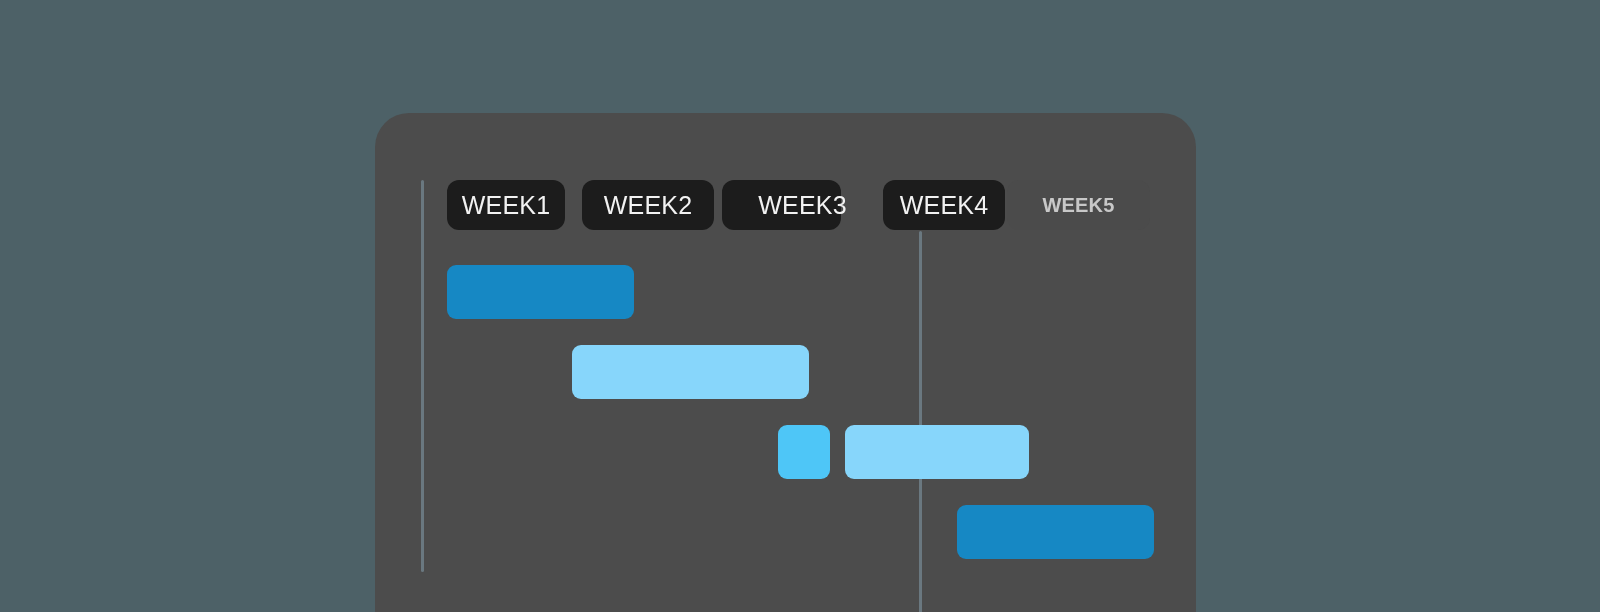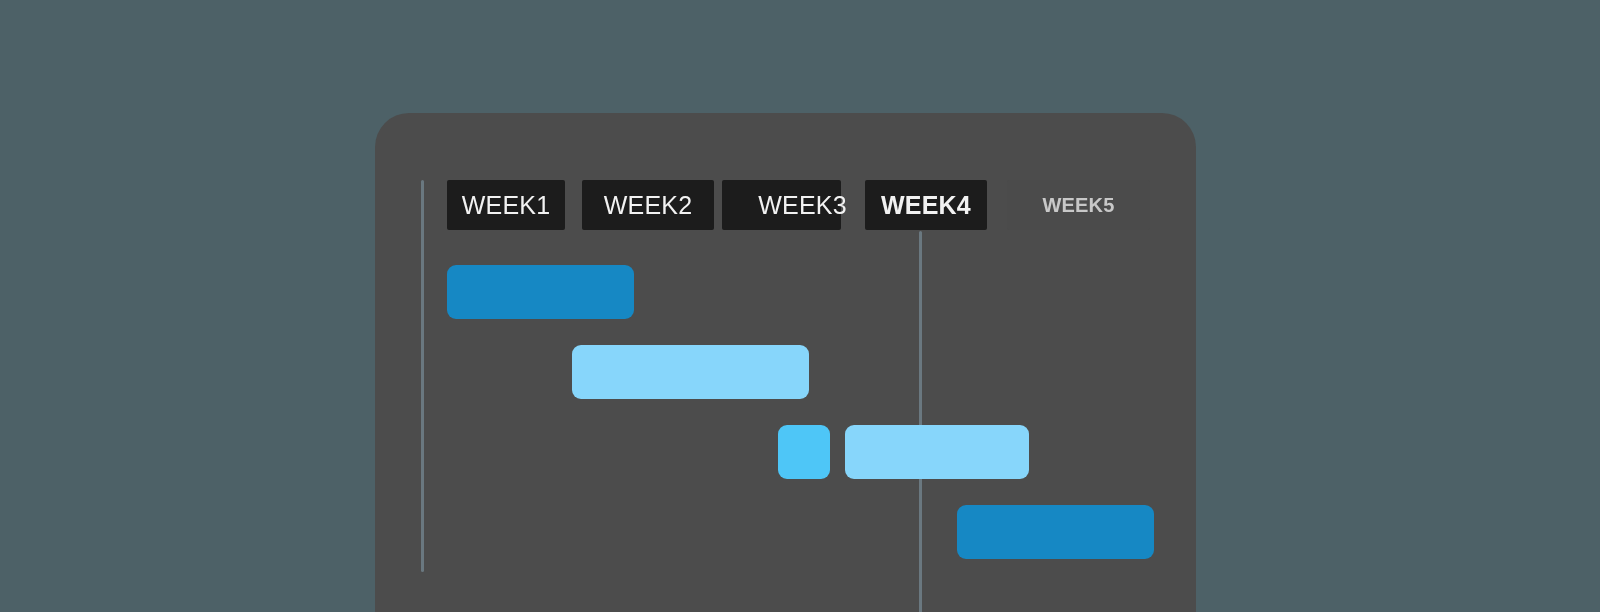--- a/index.html
+++ b/index.html
@@ -40,21 +40,21 @@
     position: absolute;
     left: 0;
     top: 0;
     height: 52px;
   }
   .week-pill {
     position: absolute;
     top: 67px;
     height: 50px;
     background: #1c1c1c;
-    border-radius: 2px;
+    border-radius: 12px;
     color: #f2f2f2;
     font-size: 25px;
     letter-spacing: 0.2px;
     display: flex;
     align-items: center;
     justify-content: center;
     box-sizing: border-box;
     user-select: none;
   }
   .week-pill.muted {
@@ -88,21 +88,21 @@
 
     <div id="gridlines-layer">
         <div class="gridline" style="left: 46px; top: 67px; height: 392px; background: rgb(106, 120, 128);"></div>
         <div class="gridline" style="left: 544px; top: 118px; height: 442px; background: rgb(106, 120, 128);"></div>
       </div>
 
     <div id="week-header">
         <div class="week-pill" style="left: 72px; width: 118px;">WEEK1</div>
         <div class="week-pill" style="left: 207px; width: 132px;">WEEK2</div>
         <div class="week-pill" style="left: 347px; width: 119px; padding-left: 42px;">WEEK3</div>
-        <div class="week-pill" style="left: 490px; width: 122px; font-weight: bold;">WEEK4</div>
+        <div class="week-pill" style="left: 508px; width: 122px;">WEEK4</div>
         <div class="week-pill muted" style="left: 632px; width: 143px;">WEEK5</div>
       </div>
 
     <div id="bars-layer">
         <div class="task-bar" style="left: 72px; top: 152px; width: 187px; background: rgb(22, 136, 196);"></div>
         <div class="task-bar" style="left: 197px; top: 232px; width: 237px; background: rgb(135, 214, 251);"></div>
         <div class="task-bar" style="left: 403px; top: 312px; width: 52px; background: rgb(78, 198, 247);"></div>
         <div class="task-bar" style="left: 470px; top: 312px; width: 184px; background: rgb(135, 214, 251);"></div>
         <div class="task-bar" style="left: 582px; top: 392px; width: 197px; background: rgb(22, 136, 196);"></div>
       </div>

